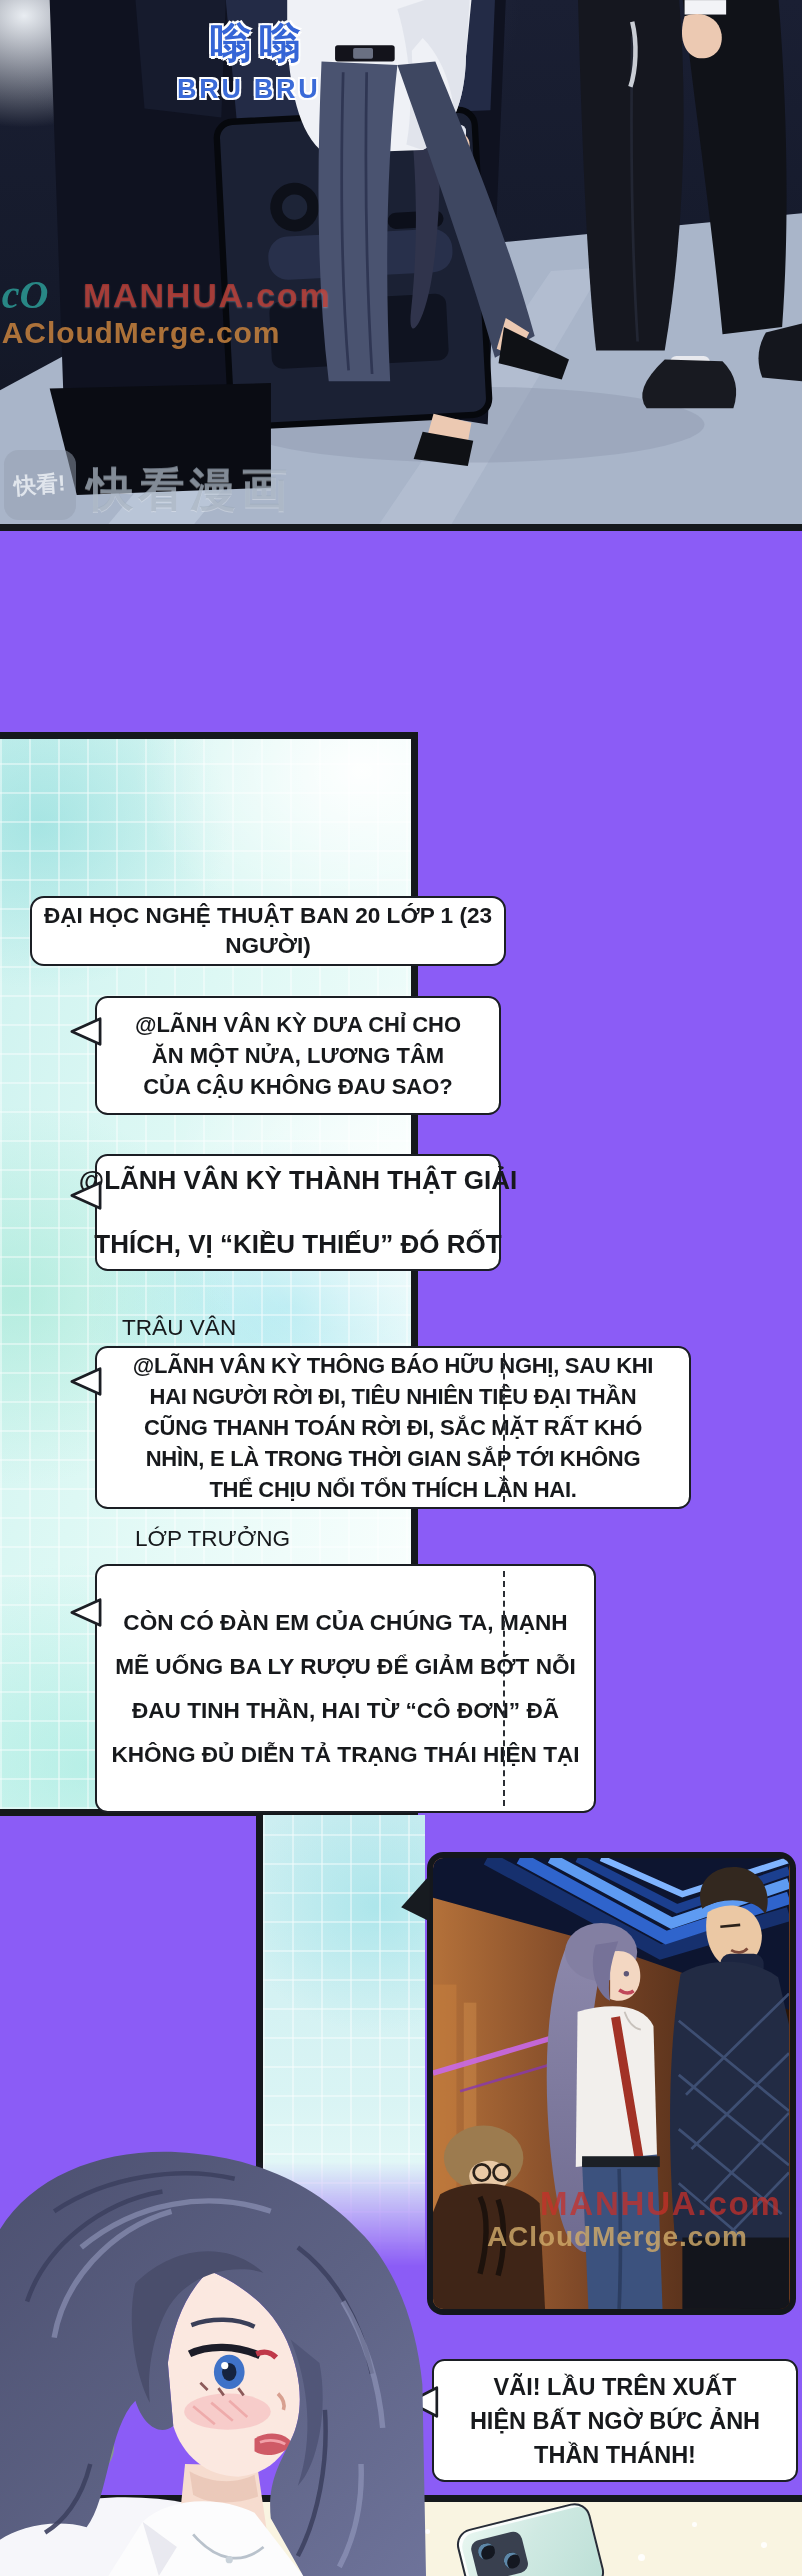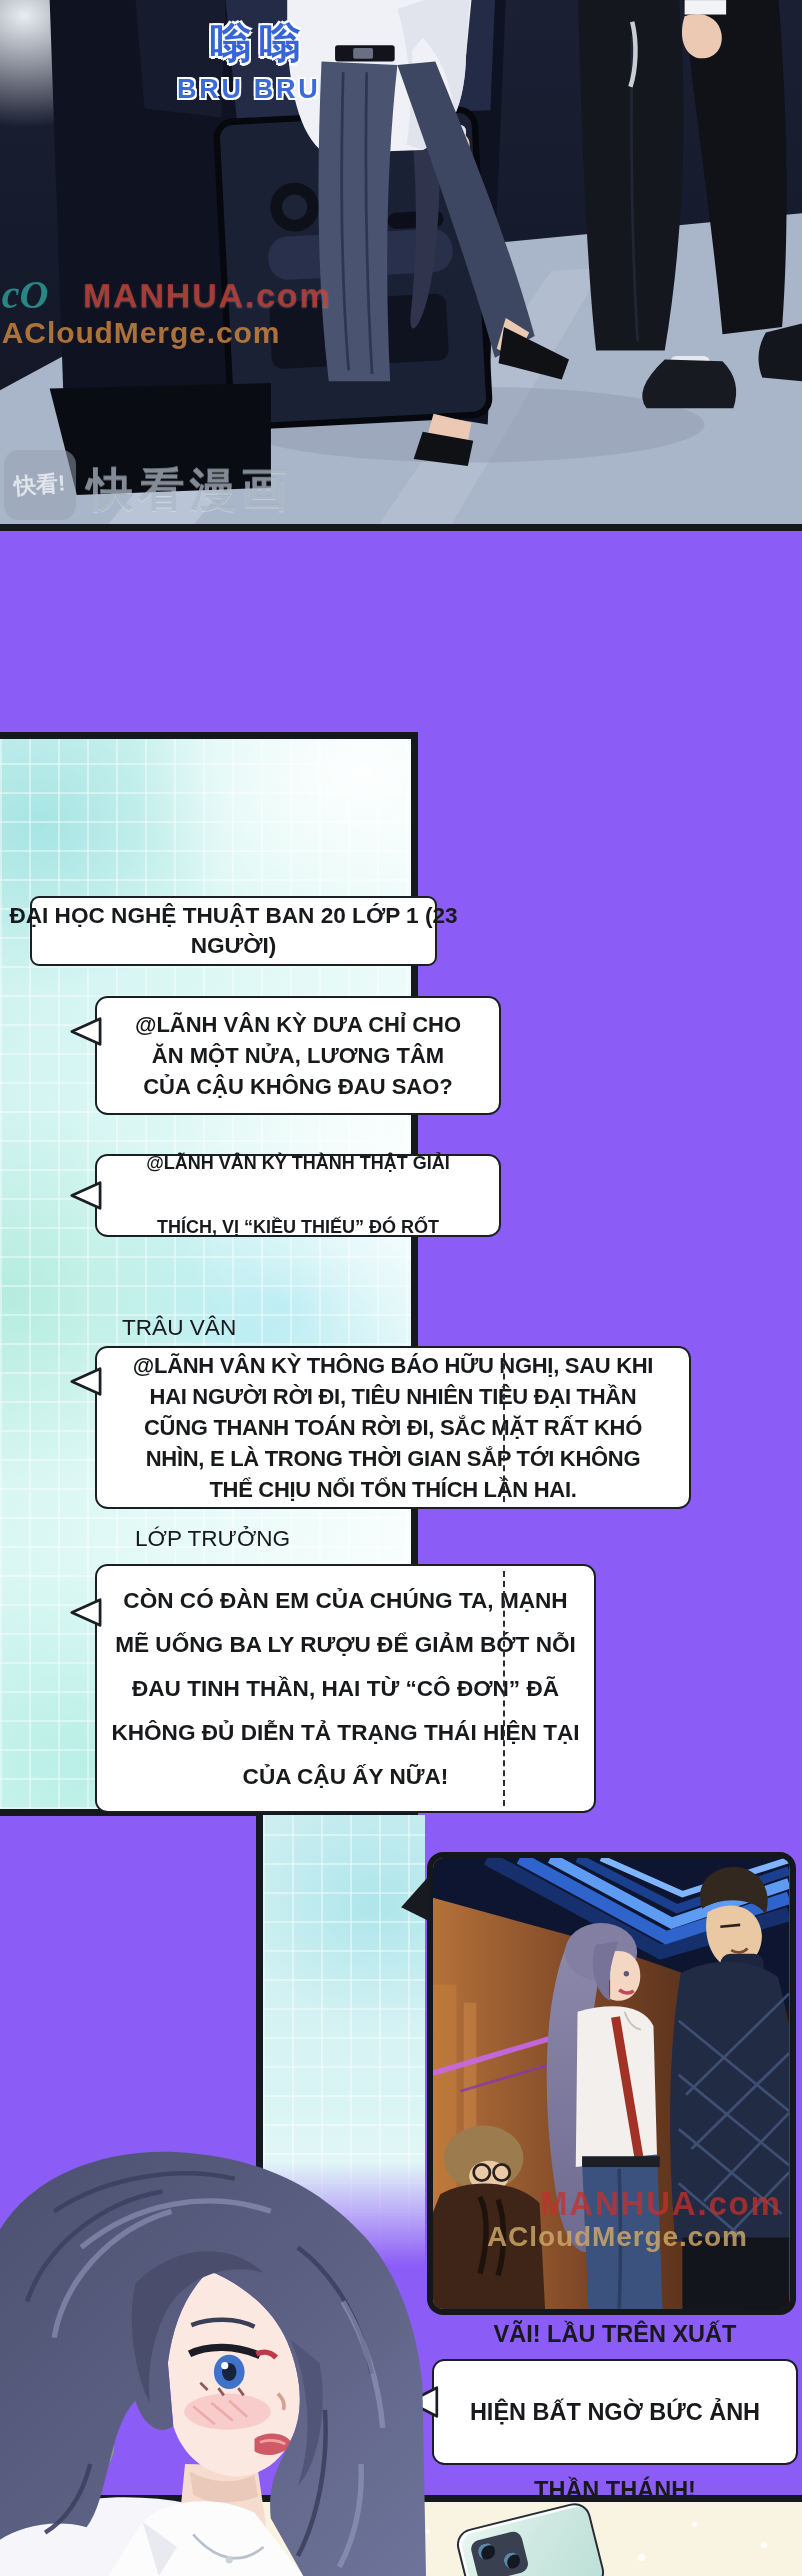--- a/index.html
+++ b/index.html
@@ -52,26 +52,26 @@
 
   
   .bubble{position:absolute;background:#ffffff;border:2.7px solid #1b1e24;box-sizing:border-box;z-index:10;
     display:flex;flex-direction:column;align-items:center;justify-content:center;text-align:center;
     color:#17191c;font-weight:700;}
   .bubble .ln{white-space:nowrap;}
   .tail{position:absolute;z-index:11;}
   .labeltxt{position:absolute;z-index:10;font-weight:400;color:#17191c;}
   .dashline{position:absolute;top:5.4px;bottom:5.4px;width:0;border-left:2.7px dashed #2a2d33;z-index:12;}
 
-  #bubble-group{left:30px;top:896px;width:407px;height:70px;border-radius:9px;font-size:22.6px;line-height:30px;}
+  #bubble-group{left:30px;top:896px;width:476px;height:70px;border-radius:14px;font-size:22.6px;line-height:30px;}
   #bubble-m1{left:95px;top:996px;width:406px;height:119px;border-radius:12.6px;font-size:22px;line-height:31px;}
-  #bubble-m2{left:95px;top:1154px;width:406px;height:83px;border-radius:12.6px;font-size:18px;line-height:31px;gap:33px;}
+  #bubble-m2{left:95px;top:1154px;width:406px;height:117px;border-radius:12.6px;font-size:26px;line-height:31px;gap:33px;}
   #bubble-m3{left:95px;top:1346px;width:596px;height:163px;border-radius:12.6px;font-size:22px;line-height:31px;letter-spacing:-0.3px;}
   #bubble-m4{left:95px;top:1564px;width:501px;height:249px;border-radius:12.6px;font-size:22.6px;line-height:44px;}
-  #bubble-reply{left:432px;top:2359px;width:366px;height:106px;border-radius:12.6px;font-size:23.5px;line-height:34px;z-index:10;gap:44px;}
+  #bubble-reply{left:432px;top:2359px;width:366px;height:123px;border-radius:12.6px;font-size:23.5px;line-height:34px;z-index:10;}
   #label-trau-van{left:122px;top:1315px;font-size:22.6px;}
   #label-lop-truong{left:135px;top:1526px;font-size:22.6px;}
 
   
   #bar-panel{left:427px;top:1852px;width:369px;height:463px;box-sizing:border-box;border:6.3px solid #14171c;
     border-radius:16.3px;overflow:hidden;z-index:5;background:#6b3a1e;}
   .wm-bar-red{left:107px;top:327px;font-size:33px;font-weight:700;color:rgba(198,48,42,.75);letter-spacing:1.8px;z-index:6;}
   .wm-bar-tan{left:54px;top:363px;font-size:28px;font-weight:700;color:rgba(208,170,105,.82);letter-spacing:0.9px;z-index:6;}
   #bottom-border{left:0;top:2495px;width:802px;height:7.2px;background:#15181c;z-index:4;}
   #bottom-panel{left:0;top:2502px;width:802px;height:74px;background:#f9f4e1;z-index:3;overflow:hidden;}
@@ -195,21 +195,20 @@
 
   <div id="bubble-m4" class="bubble">
     <svg class="tail" style="left:-28px;top:31px" width="33" height="31" viewBox="0 0 36 34">
       <polygon points="34,3 3,17 34,31" fill="#ffffff" stroke="#1b1e24" stroke-width="3" stroke-linejoin="round"></polygon>
       </svg>
     <div class="dashline" style="left:406px"></div>
     <div class="ln">CÒN CÓ ĐÀN EM CỦA CHÚNG TA, MẠNH</div>
     <div class="ln">MẼ UỐNG BA LY RƯỢU ĐỂ GIẢM BỚT NỖI</div>
     <div class="ln">ĐAU TINH THẦN, HAI TỪ “CÔ ĐƠN” ĐÃ</div>
     <div class="ln">KHÔNG ĐỦ DIỄN TẢ TRẠNG THÁI HIỆN TẠI</div>
-    <div class="ln">CỦA CẬU ẤY NỮA!</div>
   </div>
 
   <div id="bar-panel" class="abs">
     <svg width="356" height="451" viewBox="0 0 394 499">
       <defs>
         <linearGradient id="barBg" x1="0" y1="0" x2="1" y2="0">
           <stop offset="0" stop-color="#b4713a"></stop>
             <stop offset=".45" stop-color="#7a4526"></stop>
             <stop offset="1" stop-color="#3a2012"></stop>
         </linearGradient>

